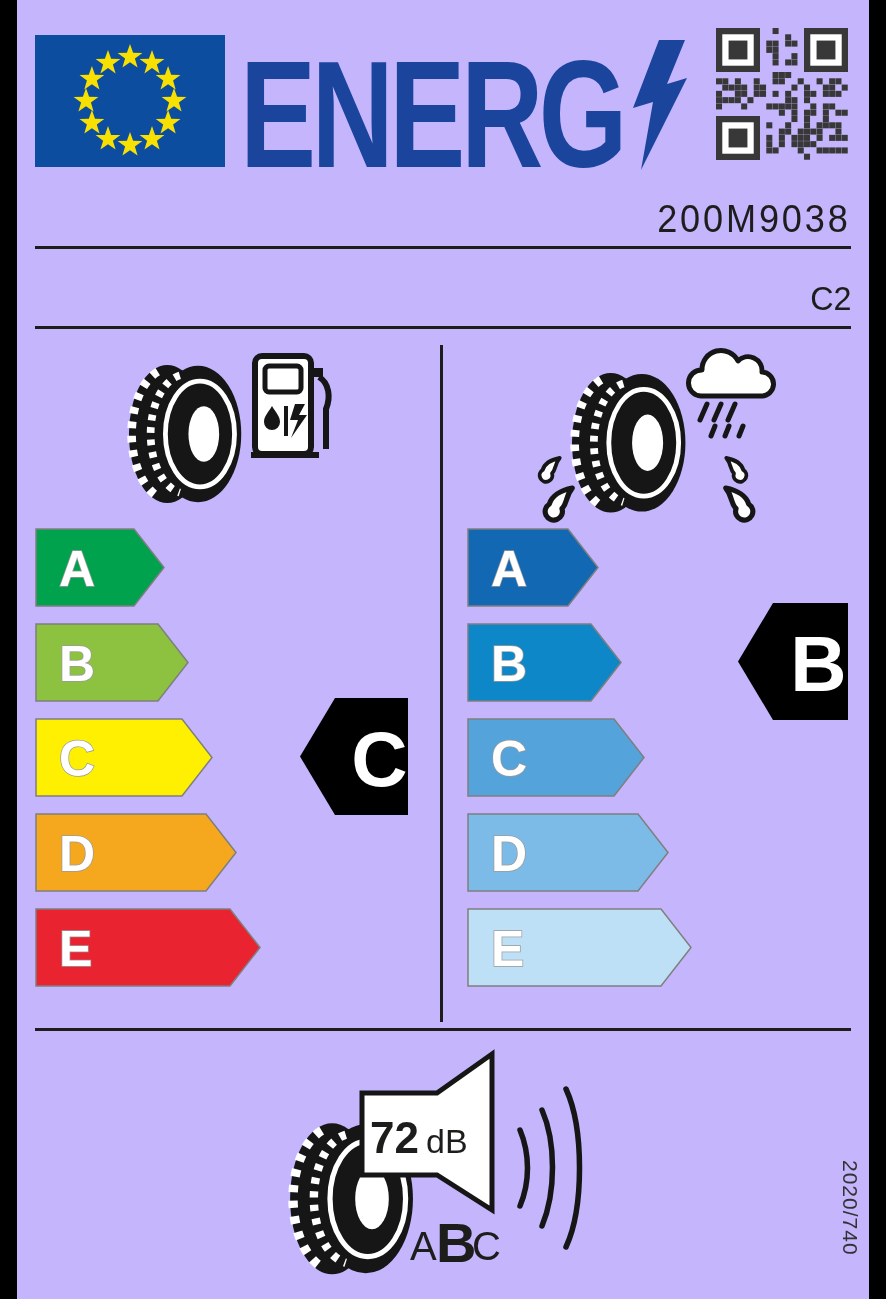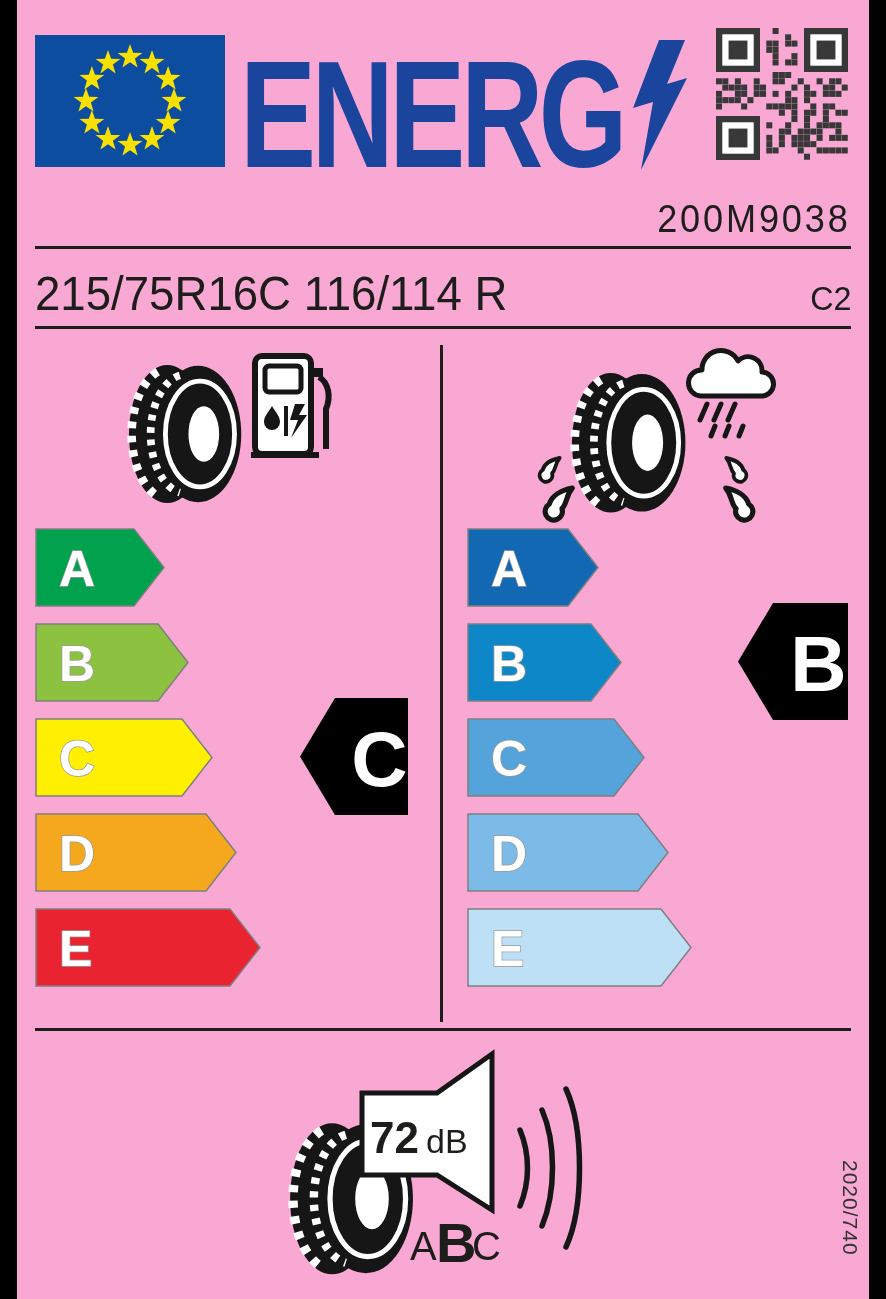--- a/index.html
+++ b/index.html
@@ -1,17 +1,17 @@
 <!DOCTYPE html>
 <html><head>
 <meta charset="utf-8">
 <style>
   html,body{margin:0;padding:0;background:#fff;}
   #label-root{
-    position:relative;width:886px;height:1299px;background:#f9a8d4;overflow:hidden;
+    position:relative;width:886px;height:1299px;background:#c4b5fd;overflow:hidden;
     font-family:"Liberation Sans", sans-serif;color:#1d1d1b;
   }
   .abs{position:absolute;}
   .bar{position:absolute;top:0;width:17px;height:1299px;background:#000;}
   .rule{position:absolute;height:3px;background:#1d1d1b;left:35px;width:816px;}
   .condL{transform:scaleX(0.95);transform-origin:left top;display:inline-block;white-space:nowrap;}
   .brand{font-size:36px;font-weight:bold;letter-spacing:2px;line-height:1;}
   .code{font-size:38px;letter-spacing:3px;line-height:1;}
   .size{font-size:48px;line-height:1;}
   .klass{font-size:34px;line-height:1;}
@@ -192,23 +192,20 @@
         <rect x="6.285714285714286" y="94.28571428571428" width="31.428571428571427" height="31.428571428571427" fill="#fff"></rect>
         <rect x="12.571428571428571" y="100.57142857142857" width="18.857142857142858" height="18.857142857142858" fill="#383838"></rect>
       </g>
   </svg>
 
   <div class="abs" style="right:35px;top:200px;text-align:left">
     <span class="code" style="transform:scaleX(0.95);transform-origin:right top;display:inline-block;">200M9038</span>
   </div>
   <div class="rule" style="top:246px"></div>
 
-  <div class="abs" style="left:35px;top:270px">
-    <span class="size condL">215/75R16C 116/114 R</span>
-  </div>
   <div class="abs" style="right:35px;top:281px;text-align:left">
     <span class="klass" style="transform:scaleX(0.95);transform-origin:right top;display:inline-block;">C2</span>
   </div>
   <div class="rule" style="top:326px"></div>
 
   <svg class="abs" style="left:125px;top:348px" width="210" height="178" viewBox="0 0 210 178">
     <g class="tire-slot" transform="translate(2,14) scale(0.96)">
         <g>
   <ellipse cx="42" cy="75" rx="40" ry="72" fill="#161616"></ellipse>
   <ellipse cx="74" cy="75" rx="45" ry="71" fill="#161616"></ellipse>

